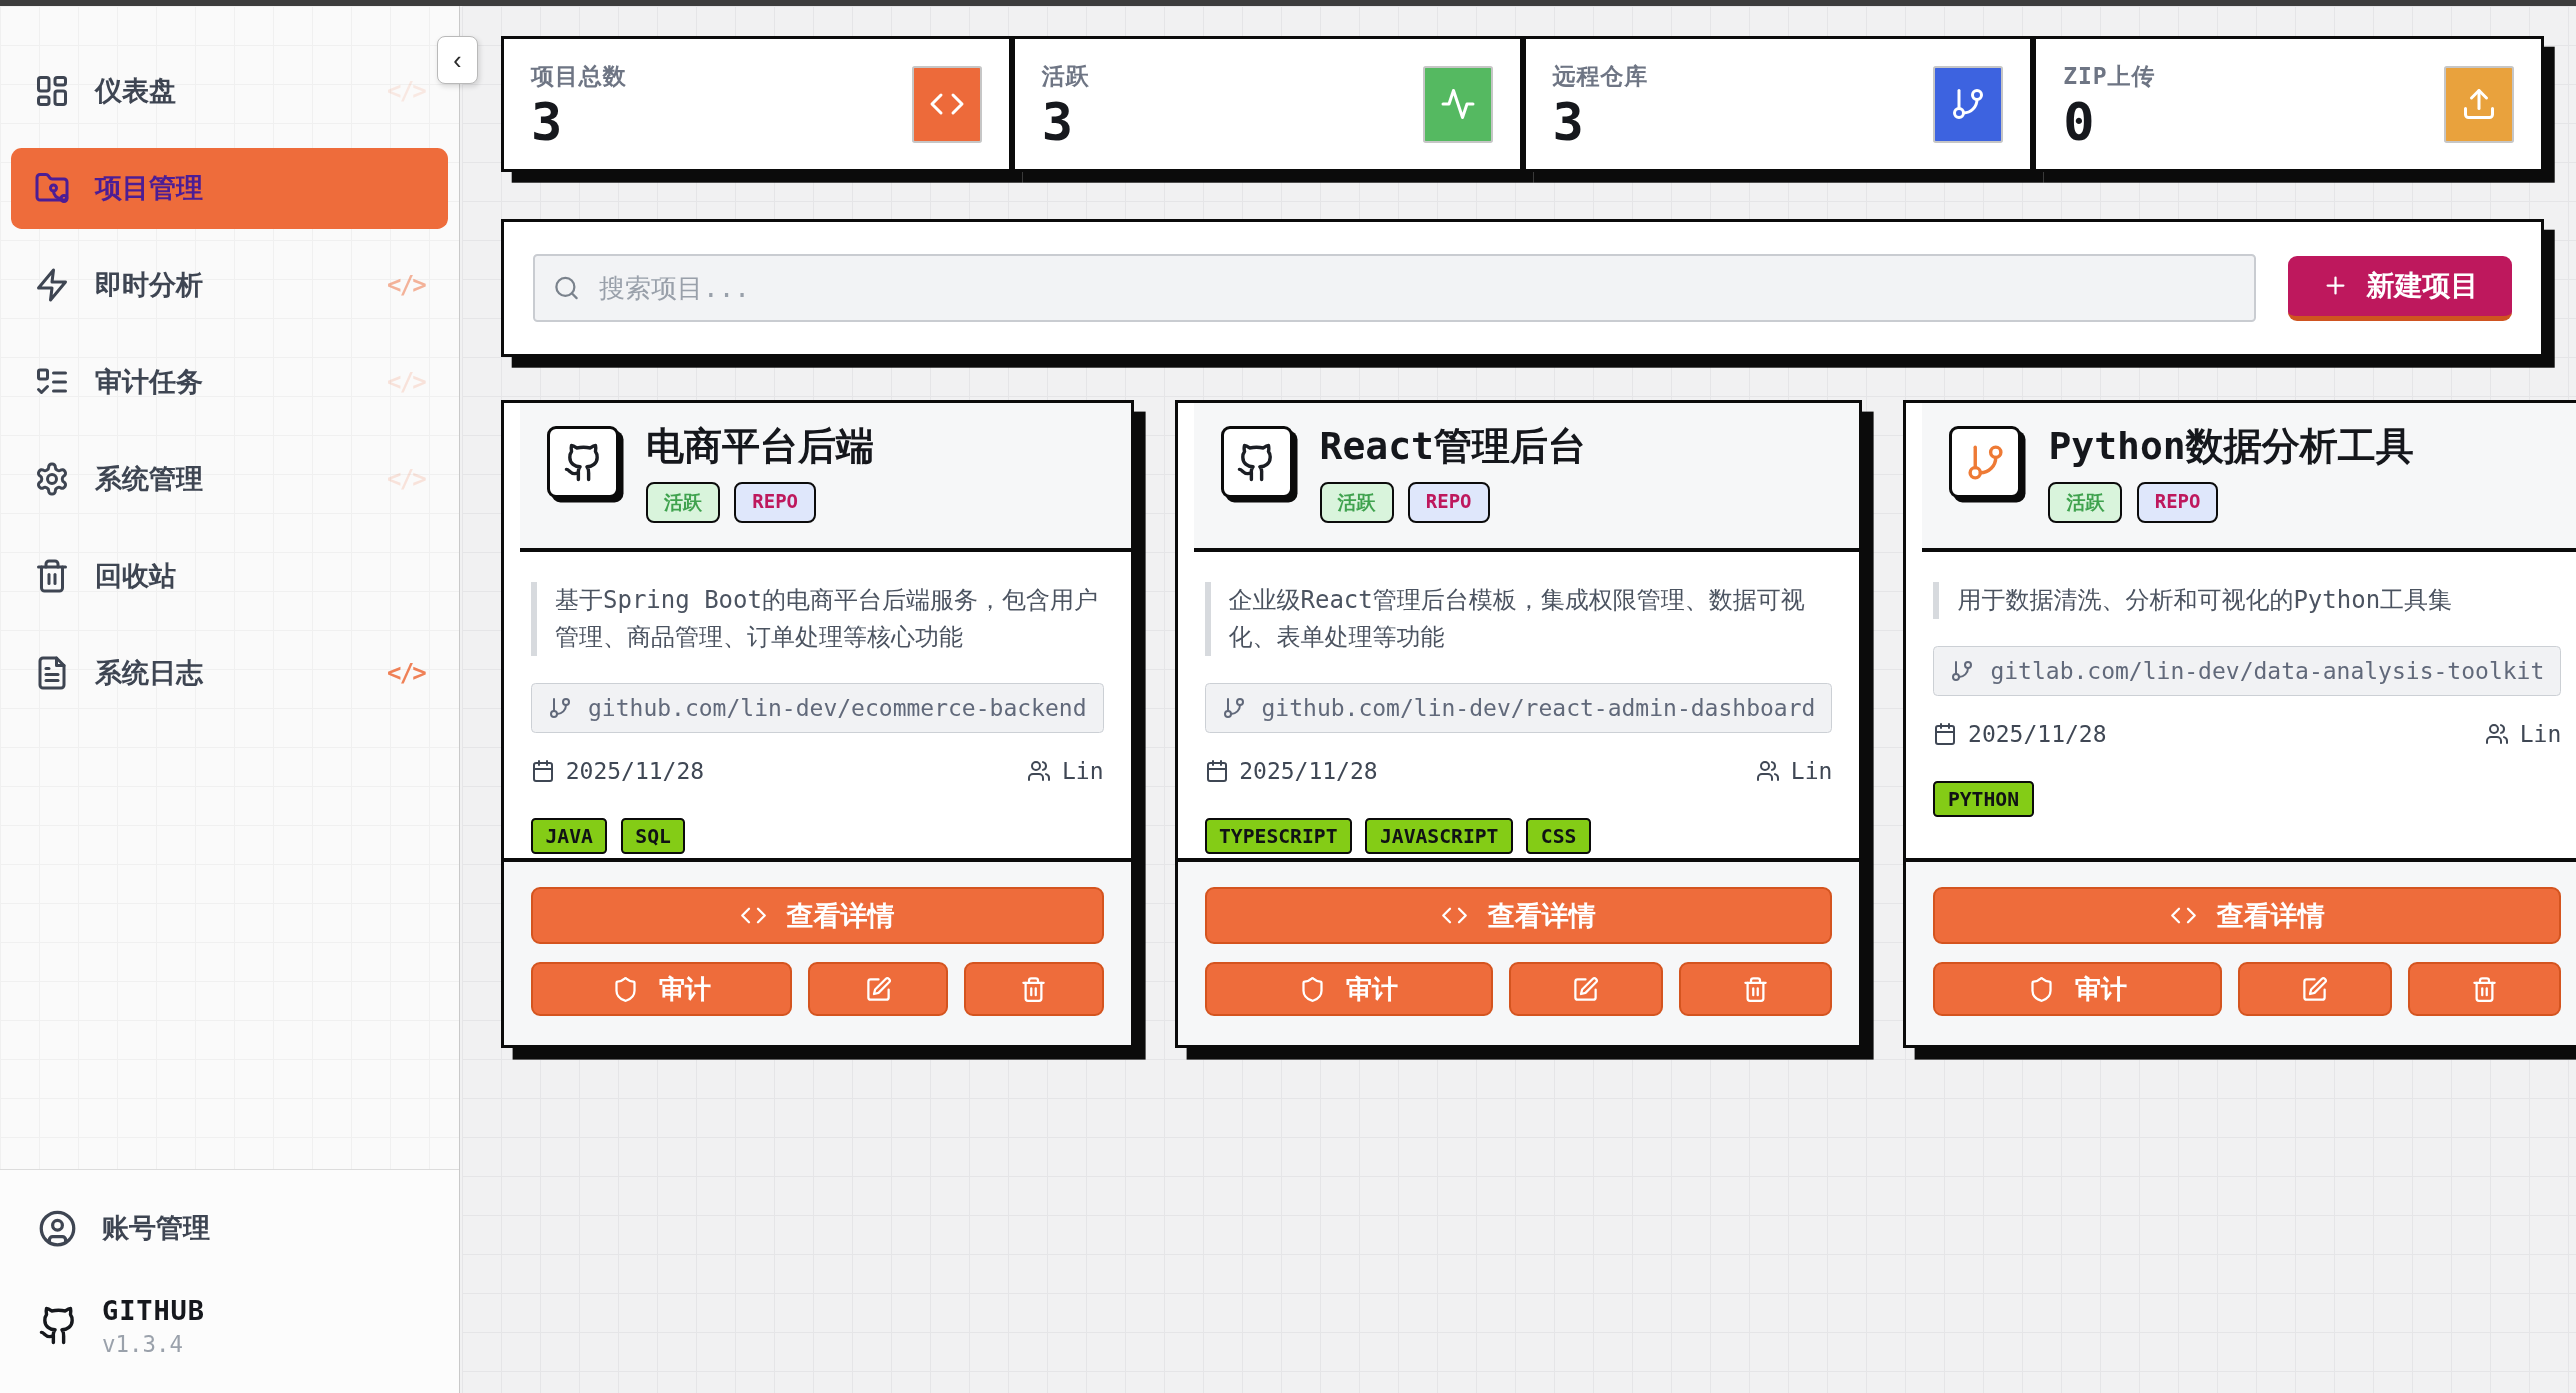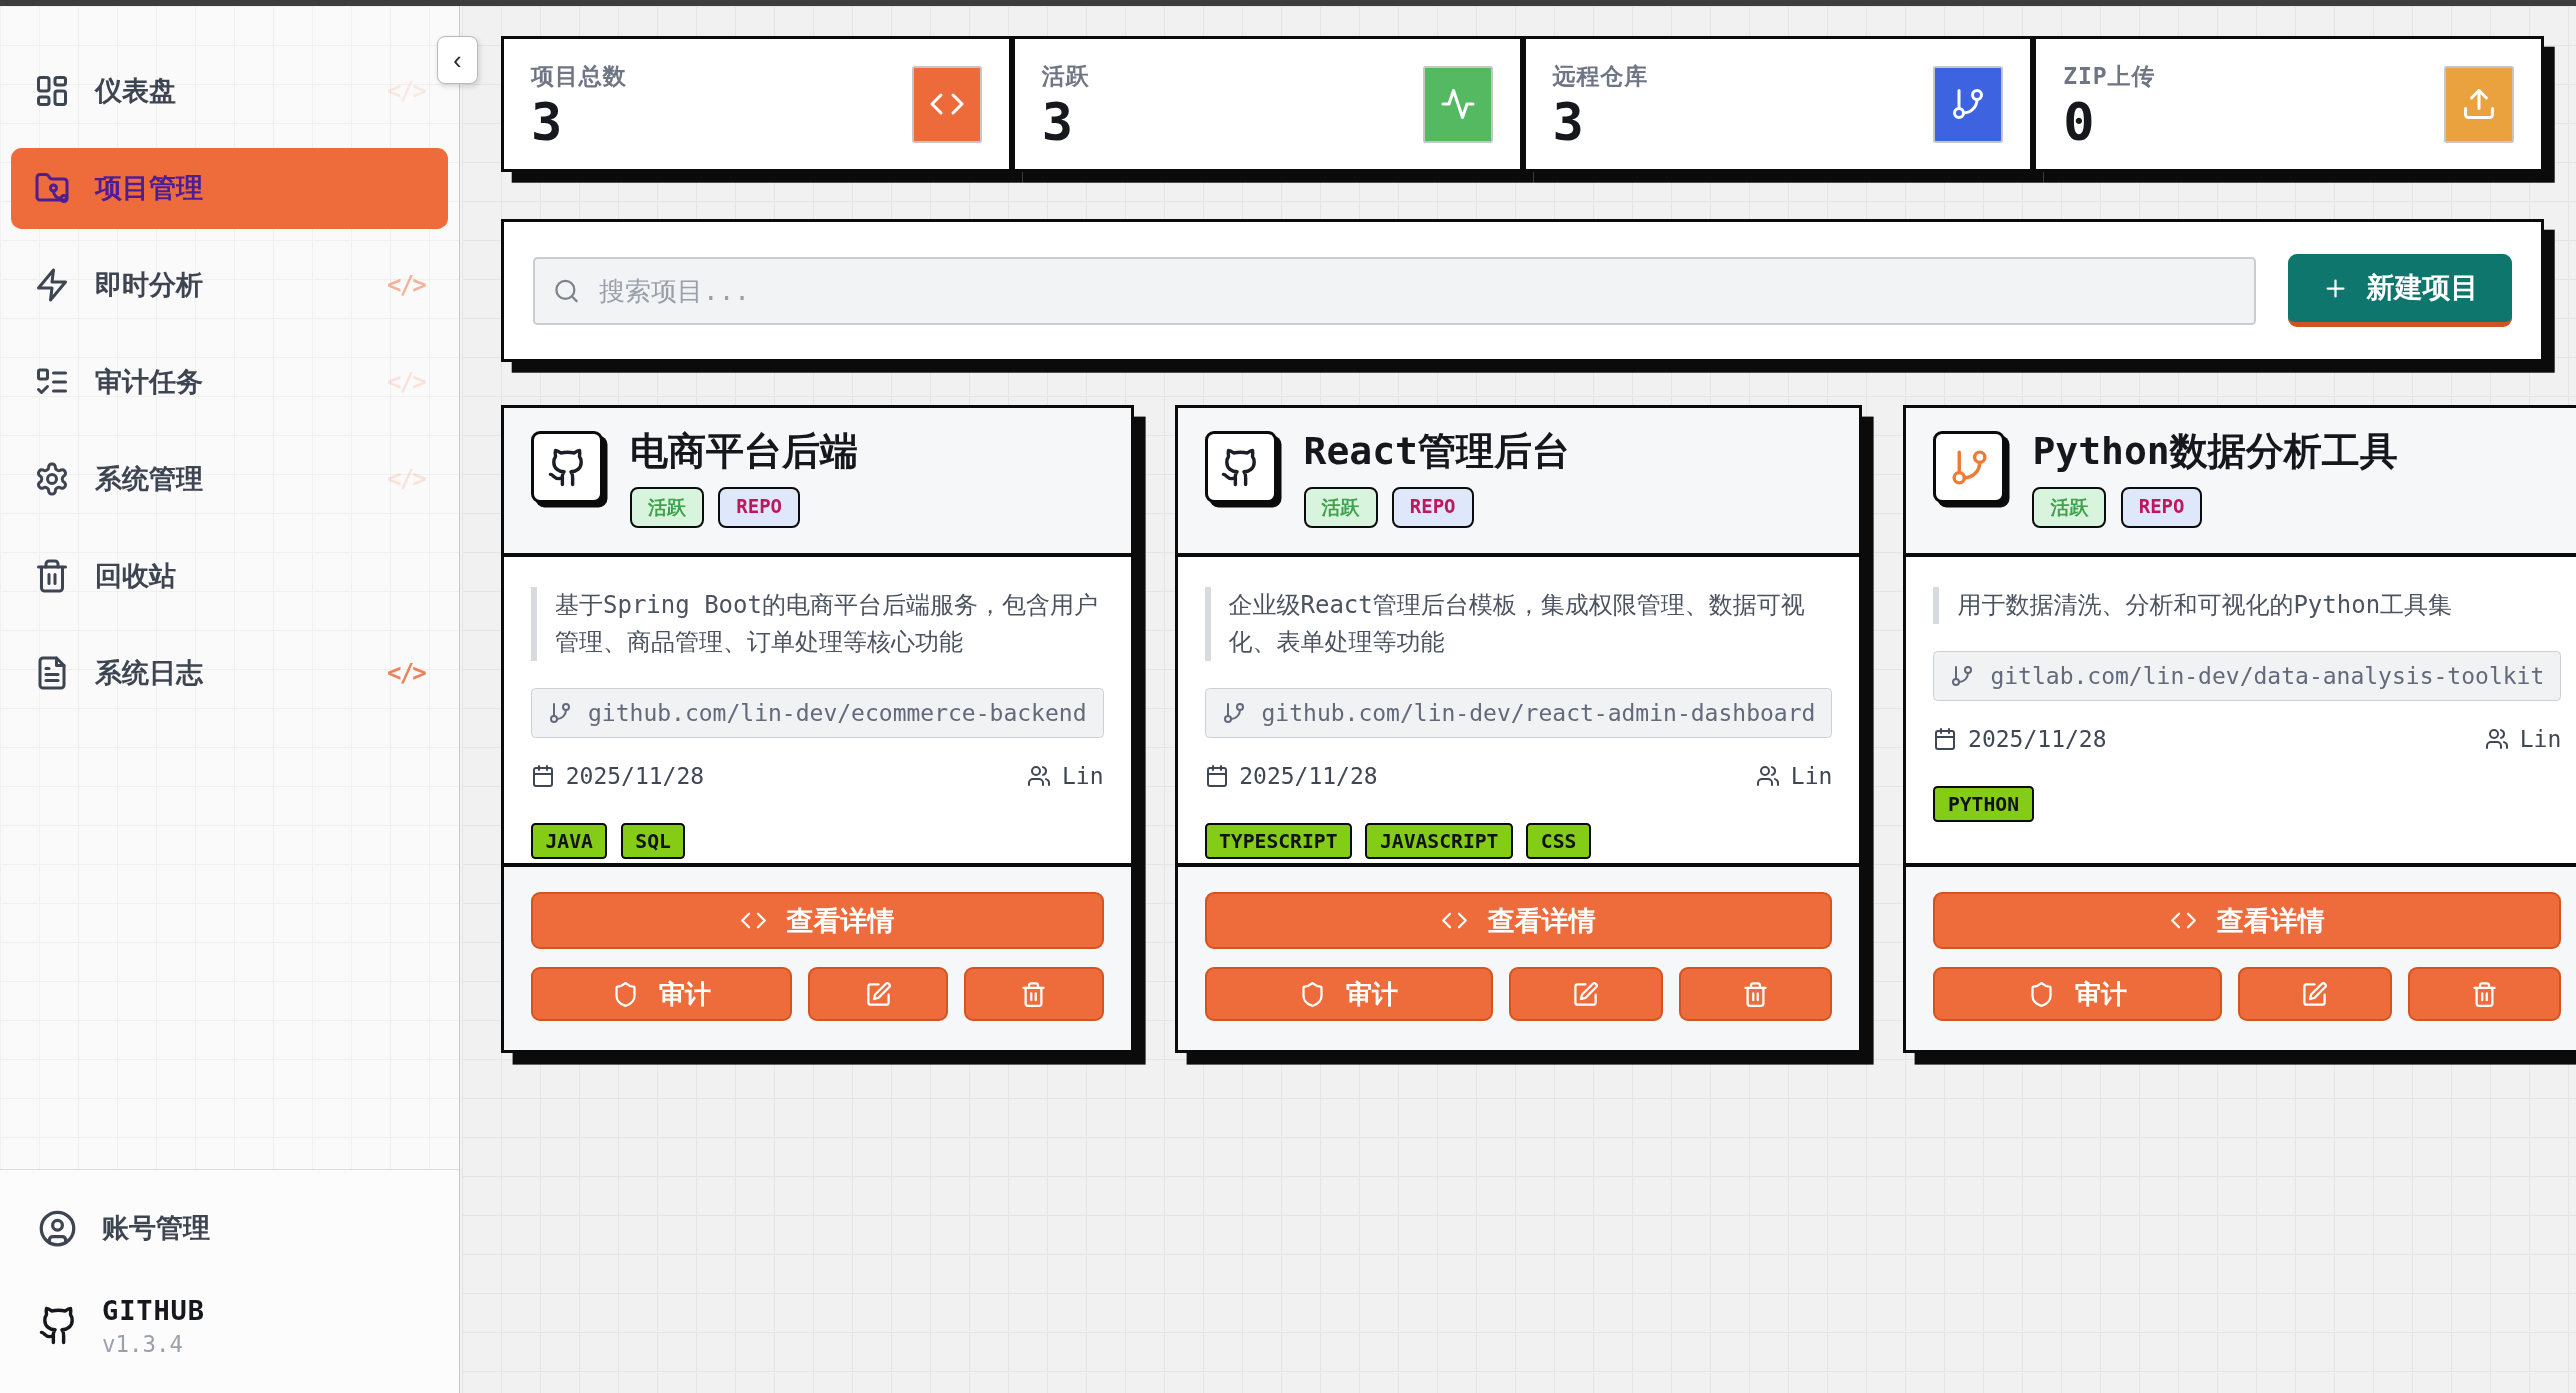--- a/index.html
+++ b/index.html
@@ -47,28 +47,28 @@
   .stat-value { font-size:52px; font-weight:bold; color:#16181d; margin-top:3.6px; line-height:1; }
   .stat-tile { width:70px; height:77px; border:2.7px solid #c6c6c6; border-radius:2.7px; display:grid; place-items:center; }
   .stat-tile svg { width:36px; height:36px; color:#fff; }
 
   .search-panel { margin-top:47px; padding:32px 29px; display:flex; align-items:center; gap:32px; }
   .search-wrap { flex:1; position:relative; }
   .search-wrap svg { position:absolute; left:19.7px; top:50%; transform:translateY(-50%); width:27px; height:27px; color:#7a828c; }
   .search-input { width:100%; height:68px; background:#f2f3f5; border:2.7px solid #c9ccd1; border-radius:4.5px;
     padding:0 18px 0 64px; font-size:26px; color:#30343b; font-family:inherit; }
   .search-input::placeholder { color:#99a0aa; }
-  .btn-new { width:224px; height:73px; background:#0f766e; border:none; border-bottom:5.4px solid #cf5420;
+  .btn-new { width:224px; height:65px; background:#be185d; border:none; border-bottom:5.4px solid #cf5420;
     border-radius:9px; color:#fff; font-size:28px; font-weight:bold; display:flex; align-items:center;
     justify-content:center; gap:18px; cursor:pointer; font-family:inherit; }
   .btn-new svg { width:27px; height:27px; }
 
   .projects { margin-top:43px; display:flex; gap:41px; }
   .proj-card { flex:1; height:648px; display:flex; flex-direction:column; box-shadow:11.6px 11.6px 0 #0b0b0b; }
-  .proj-head { background:#f6f7f8; border-bottom:4.5px solid #0b0b0b; padding:23px 27px 25px 27px; display:flex; gap:27px; }
+  .proj-head { background:#f6f7f8; border-bottom:4.5px solid #0b0b0b; padding:23px 27px 25px 27px; display:flex; gap:27px;margin-left:16px; }
   .proj-icon-box { width:72px; height:72px; background:#fff; border:3.6px solid #0b0b0b; border-radius:9px;
     box-shadow:4.5px 4.5px 0 #0b0b0b; display:grid; place-items:center; flex:0 0 auto; }
   .proj-icon-box svg { width:41px; height:41px; }
   .proj-title { font-size:38px; font-weight:bold; color:#15171c; line-height:1.1; }
   .badge-row { display:flex; gap:14.3px; margin-top:14.3px; }
   .badge { padding:5.4px 16px; border:2.7px solid #0b0b0b; border-radius:8px; font-size:19px; font-weight:bold; }
   .badge.green { background:#d9f4dc; color:#3fa24e; }
   .badge.blue  { background:#dfe7fb; color:#be185d; }
   .proj-body { flex:1; padding:30px 27px 0 27px; background:#fff; }
   .proj-desc { border-left:6.3px solid #d7dade; padding-left:18px; color:#4b5360; font-size:24px; line-height:37px; }

